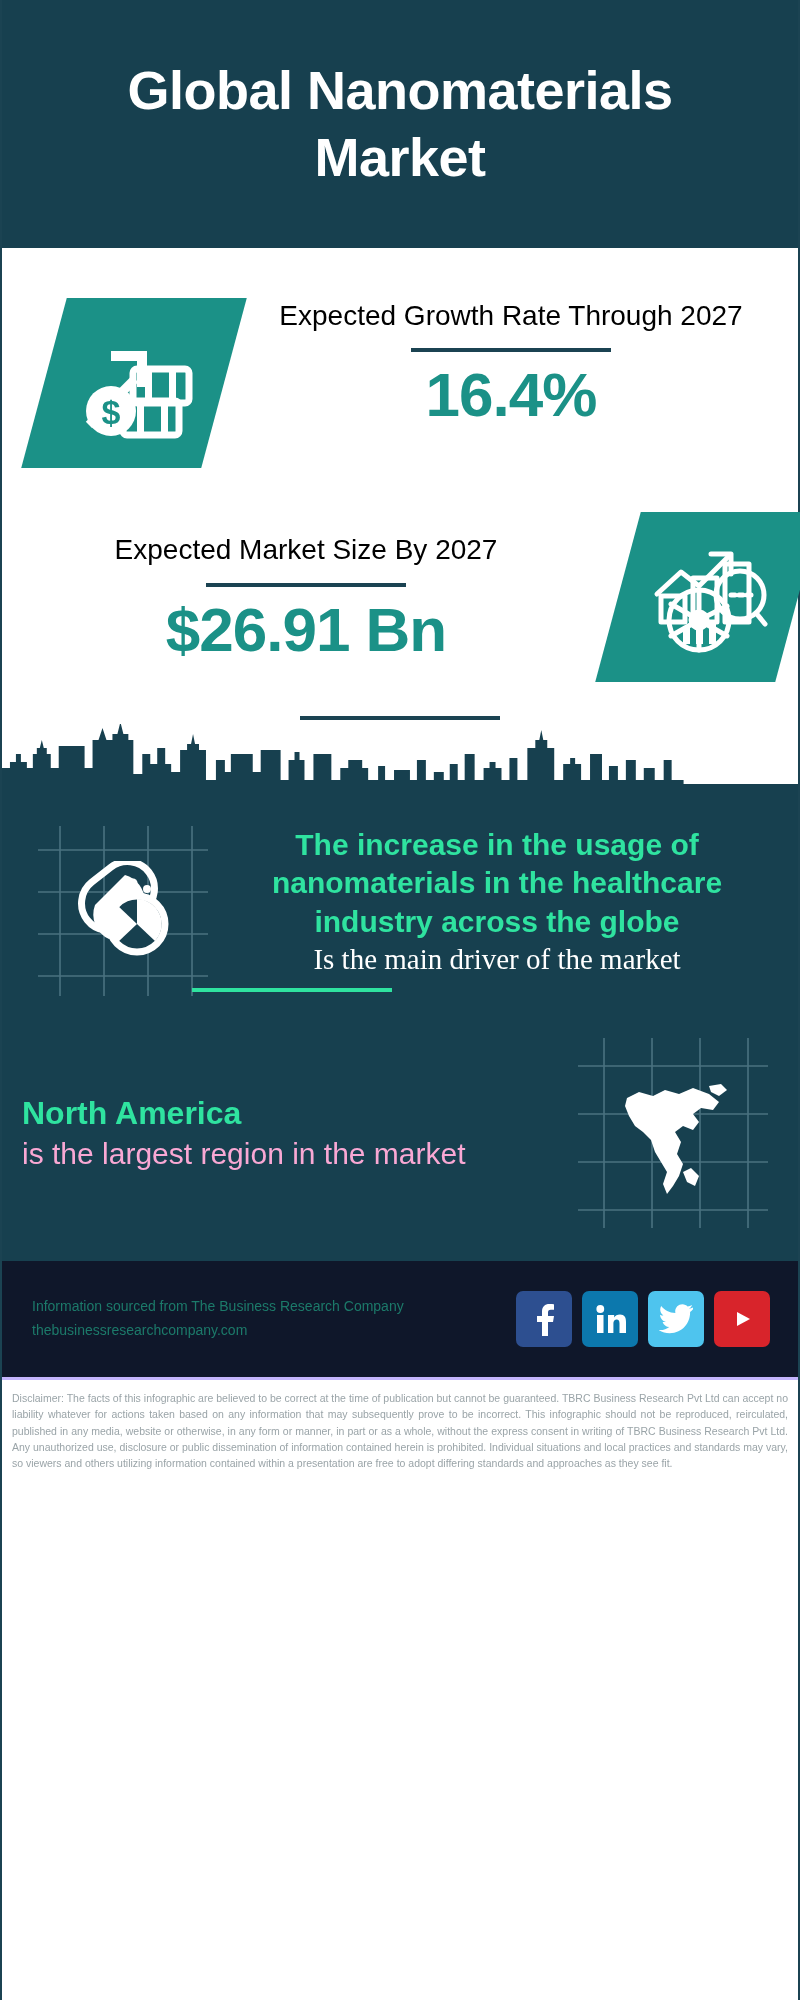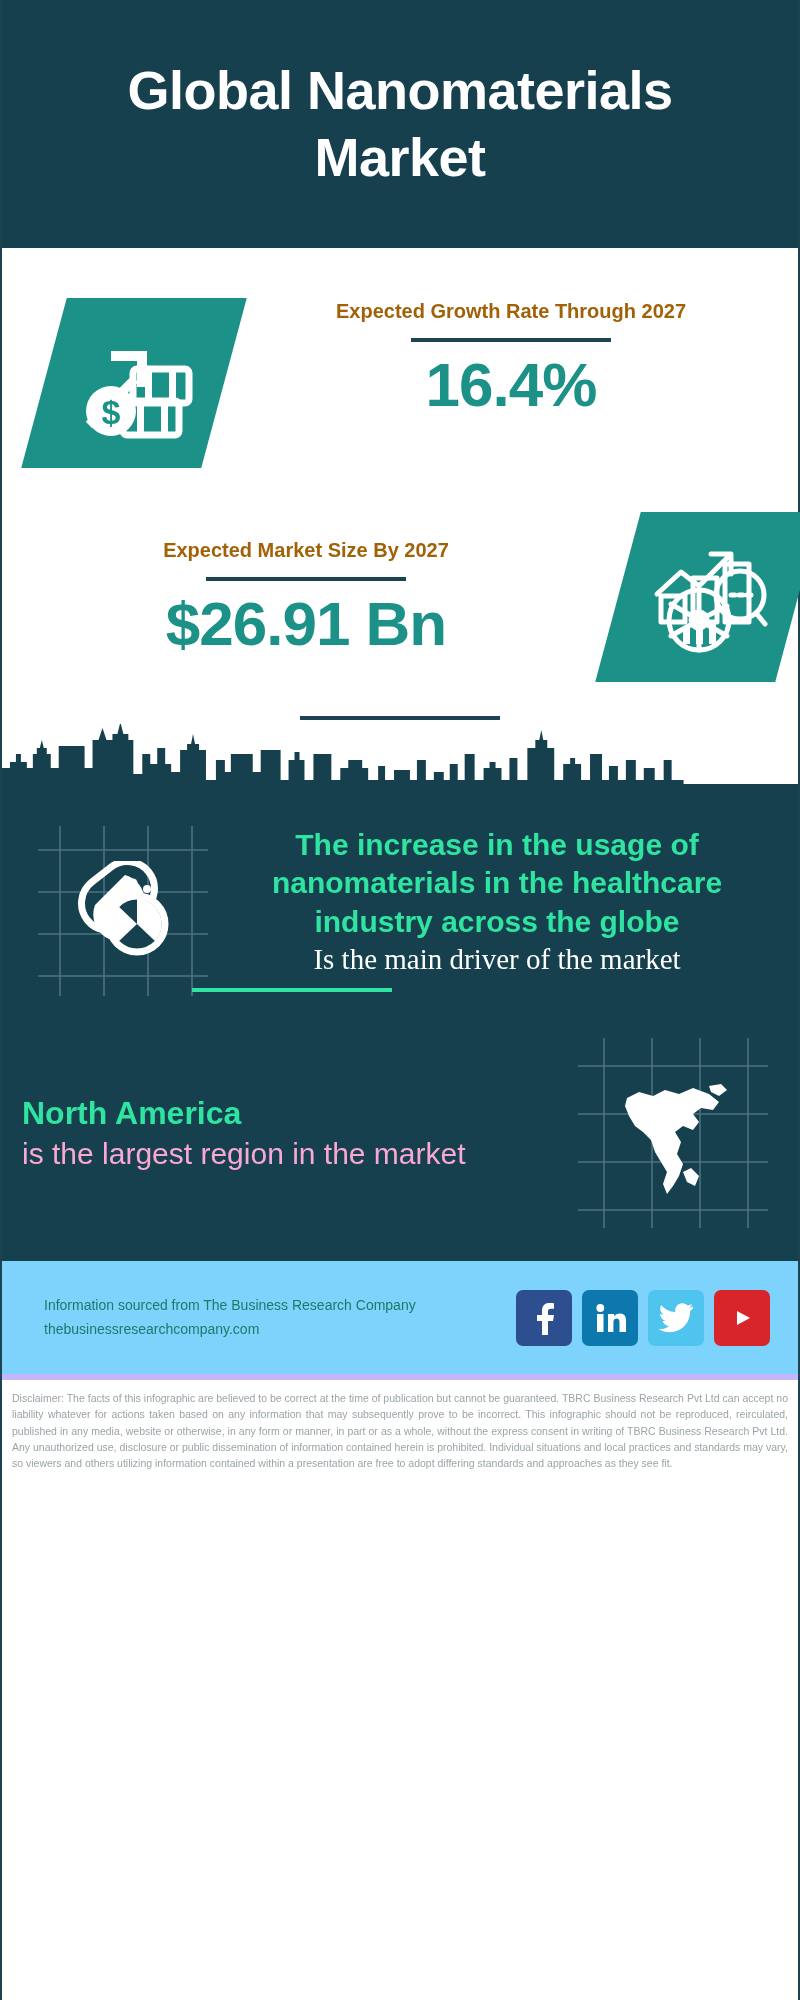--- a/index.html
+++ b/index.html
@@ -65,23 +65,23 @@
 
   .badge-left { margin-left: 42px; }
   .badge-right { margin-left: 10px; }
 
   .stat-text {
     flex: 1 1 auto;
     text-align: center;
     padding: 0 10px;
   }
   .stat-label {
-    color: #a16207;
-    font-size: 20px;
-    font-weight: bold;
+    color: #000000;
+    font-size: 28px;
+    font-weight: normal;
     line-height: 1.3;
   }
   .divider {
     width: 200px;
     height: 4px;
     background: #1b4352;
     margin: 14px auto 10px auto;
   }
   .stat-value {
     color: #1b9187;
@@ -207,27 +207,27 @@
   }
   .map-tile .grid-lines { position: absolute; inset: 0; }
   .map-tile .glyph {
     position: absolute; inset: 0;
     display: flex; align-items: center; justify-content: center;
   }
 
   
   .footer {
     height: 122px;
-    background: #7dd3fc;
+    background: #0f172a;
     display: flex;
     align-items: center;
     border-top: 3px solid #17404f;
-    border-bottom: 6px solid #c4b5fd;
+    border-bottom: 3px solid #c4b5fd;
     box-sizing: border-box;
-    padding: 0 18px 0 42px;
+    padding: 0 18px 0 30px;
   }
   .footer-source {
     flex: 1 1 auto;
     color: #1c7a6a;
     font-size: 14px;
     line-height: 1.7;
   }
   .socials { display: flex; gap: 10px; padding-right: 10px; }
   .social {
     width: 56px; height: 56px;

